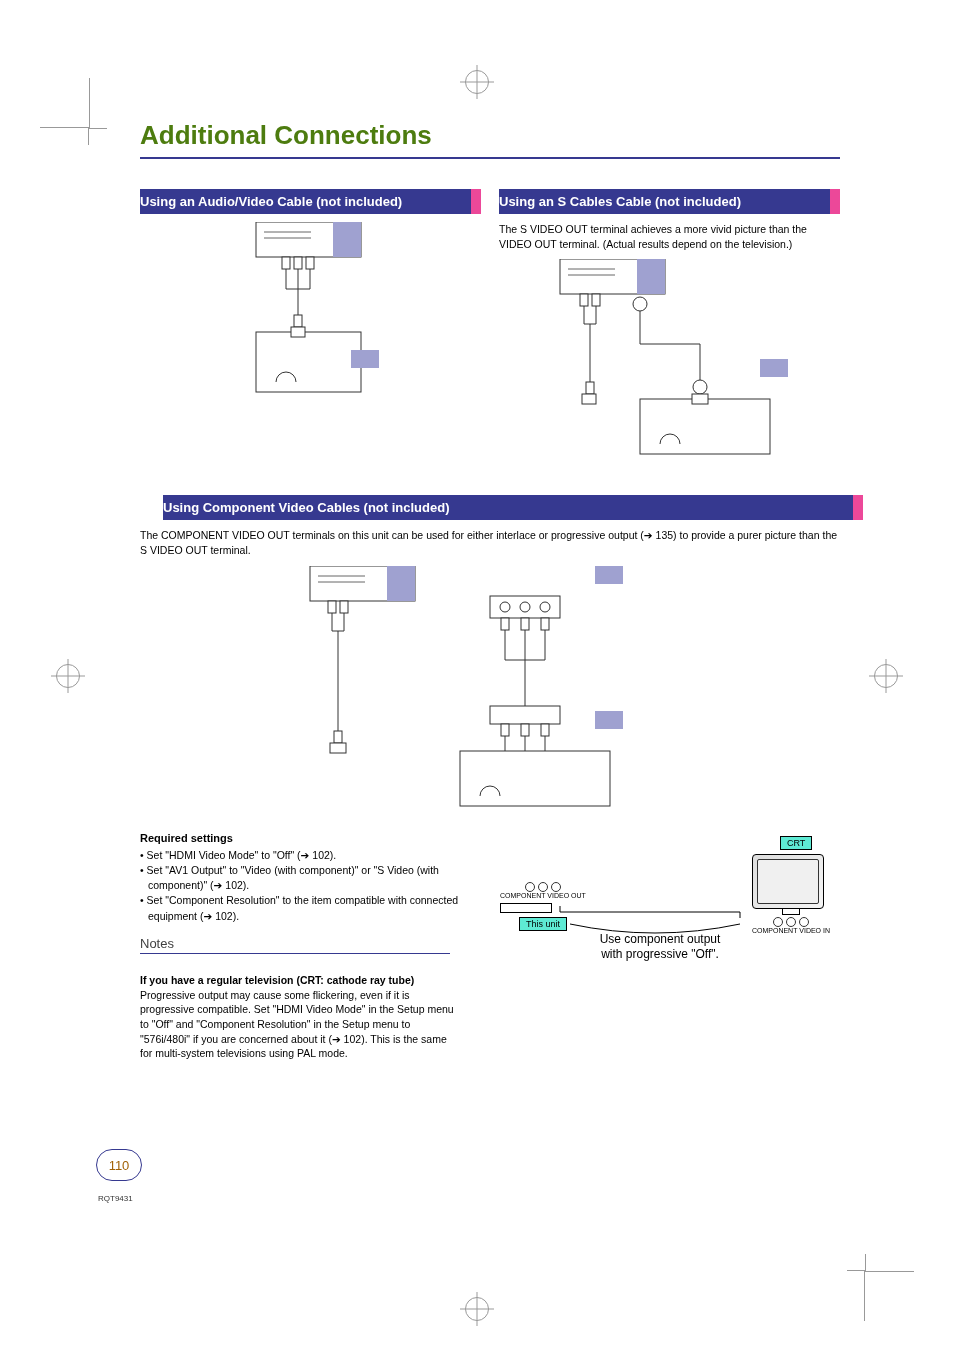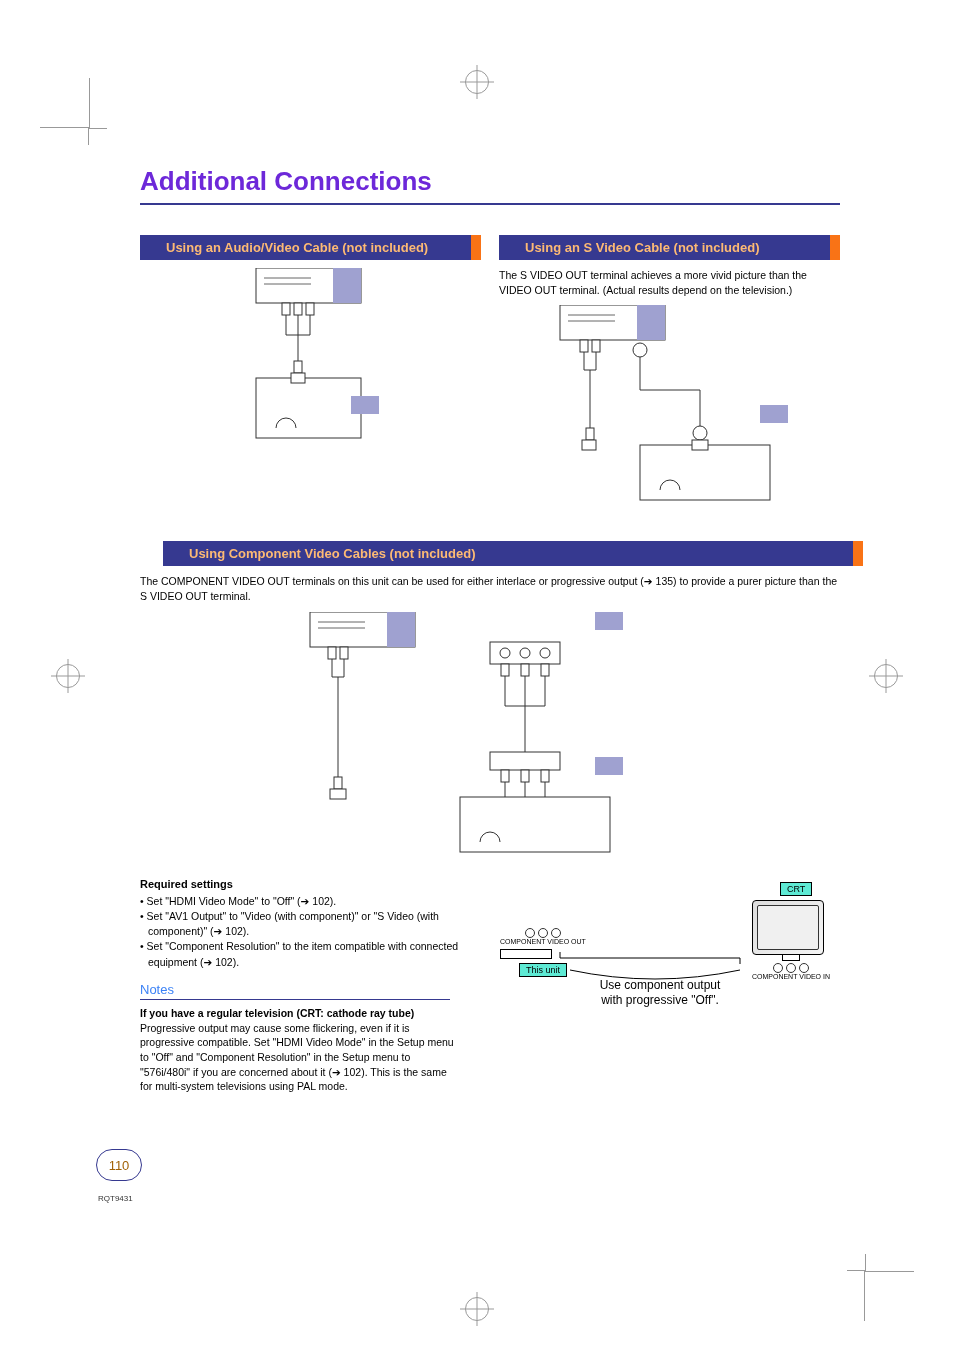--- a/index.html
+++ b/index.html
@@ -28,40 +28,39 @@
 
     .page {
       position: absolute;
       left: 140px;
       top: 120px;
       width: 700px;
     }
     .title {
       font-size: 26px;
       font-weight: bold;
-      color: #6d28d9;
+      color: #4d7c0f;
       border-bottom: 2px solid #363990;
       padding-bottom: 6px;
       margin-bottom: 30px;
-      margin-top: 46px;
     }
     .intro {
       font-size: 10.5px;
       line-height: 1.4;
       margin-bottom: 12px;
     }
     .cols { display: flex; gap: 18px; }
     .col { flex: 1; }
     .section-header {
       background: #363990;
-      color: #fdba74;
+      color: #ffffff;
       font-weight: bold;
       font-size: 13px;
-      padding: 5px 26px;
-      border-right: 10px solid #f97316;
+      padding: 5px 0;
+      border-right: 10px solid #ec4899;
       margin-bottom: 8px;
     }
     .section-header.full {
       width: 100%;
       margin-left: 23px;
     }
     .para {
       font-size: 10.5px;
       line-height: 1.4;
       margin-bottom: 8px;
@@ -70,21 +69,21 @@
       border: 0;
       margin: 6px 0 16px 0;
       display: flex;
       justify-content: center;
     }
     .full-section { margin-top: 20px; }
 
     .req-head { font-size: 11px; font-weight: bold; margin-top: 14px; margin-bottom: 4px; }
     .bullets { font-size: 10.5px; line-height: 1.45; }
     .bullets div { padding-left: 8px; text-indent: -8px; }
-    .notes-head { font-size: 13px; color: #3b82f6; margin-top: 12px; margin-bottom: 6px; border-bottom: 1px solid #363990; padding-bottom: 2px; width: 310px; }
+    .notes-head { font-size: 13px; color: #404040; margin-top: 12px; margin-bottom: 19px; border-bottom: 1px solid #363990; padding-bottom: 2px; width: 310px; }
     .notes-body { font-size: 10.5px; line-height: 1.4; width: 320px; }
 
     .crt-diagram {
       position: absolute;
       right: 10px;
       top: 0;
       width: 330px;
     }
     .crt-label { border: 1px solid #000; font-size: 9px; padding: 1px 6px; position: absolute; background: #5eead4; }
     .small-label { font-size: 7px; text-align: center; line-height: 1.1; }
@@ -150,21 +149,21 @@
           <rect x="58" y="93" width="8" height="12" fill="#fff" stroke="#333"></rect>
           <rect x="20" y="110" width="105" height="60" fill="#fff" stroke="#333"></rect>
           <rect x="115" y="128" width="28" height="18" fill="#9fa1d0"></rect>
           <rect x="55" y="105" width="14" height="10" fill="#fff" stroke="#333"></rect>
           <path d="M40 160 a10 10 0 0 1 20 0" fill="none" stroke="#333"></path>
         </svg>
       </div>
     </div>
 
     <div class="col">
-      <div class="section-header">Using an S Video Cable (not included)</div>
+      <div class="section-header">Using an S Cables Cable (not included)</div>
       <p class="para">The S VIDEO OUT terminal achieves a more vivid picture than the VIDEO OUT terminal. (Actual results depend on the television.)</p>
       <div class="diagram">
         <svg class="svg-diagram" width="260" height="200" viewBox="0 0 260 200">
           <rect x="20" y="0" width="105" height="35" fill="#fff" stroke="#333"></rect>
           <rect x="97" y="0" width="28" height="35" fill="#9fa1d0"></rect>
           <line x1="28" y1="10" x2="75" y2="10" stroke="#666"></line>
           <line x1="28" y1="16" x2="75" y2="16" stroke="#666"></line>
 
           <rect x="40" y="35" width="8" height="12" fill="#fff" stroke="#333"></rect>
           <rect x="52" y="35" width="8" height="12" fill="#fff" stroke="#333"></rect>

